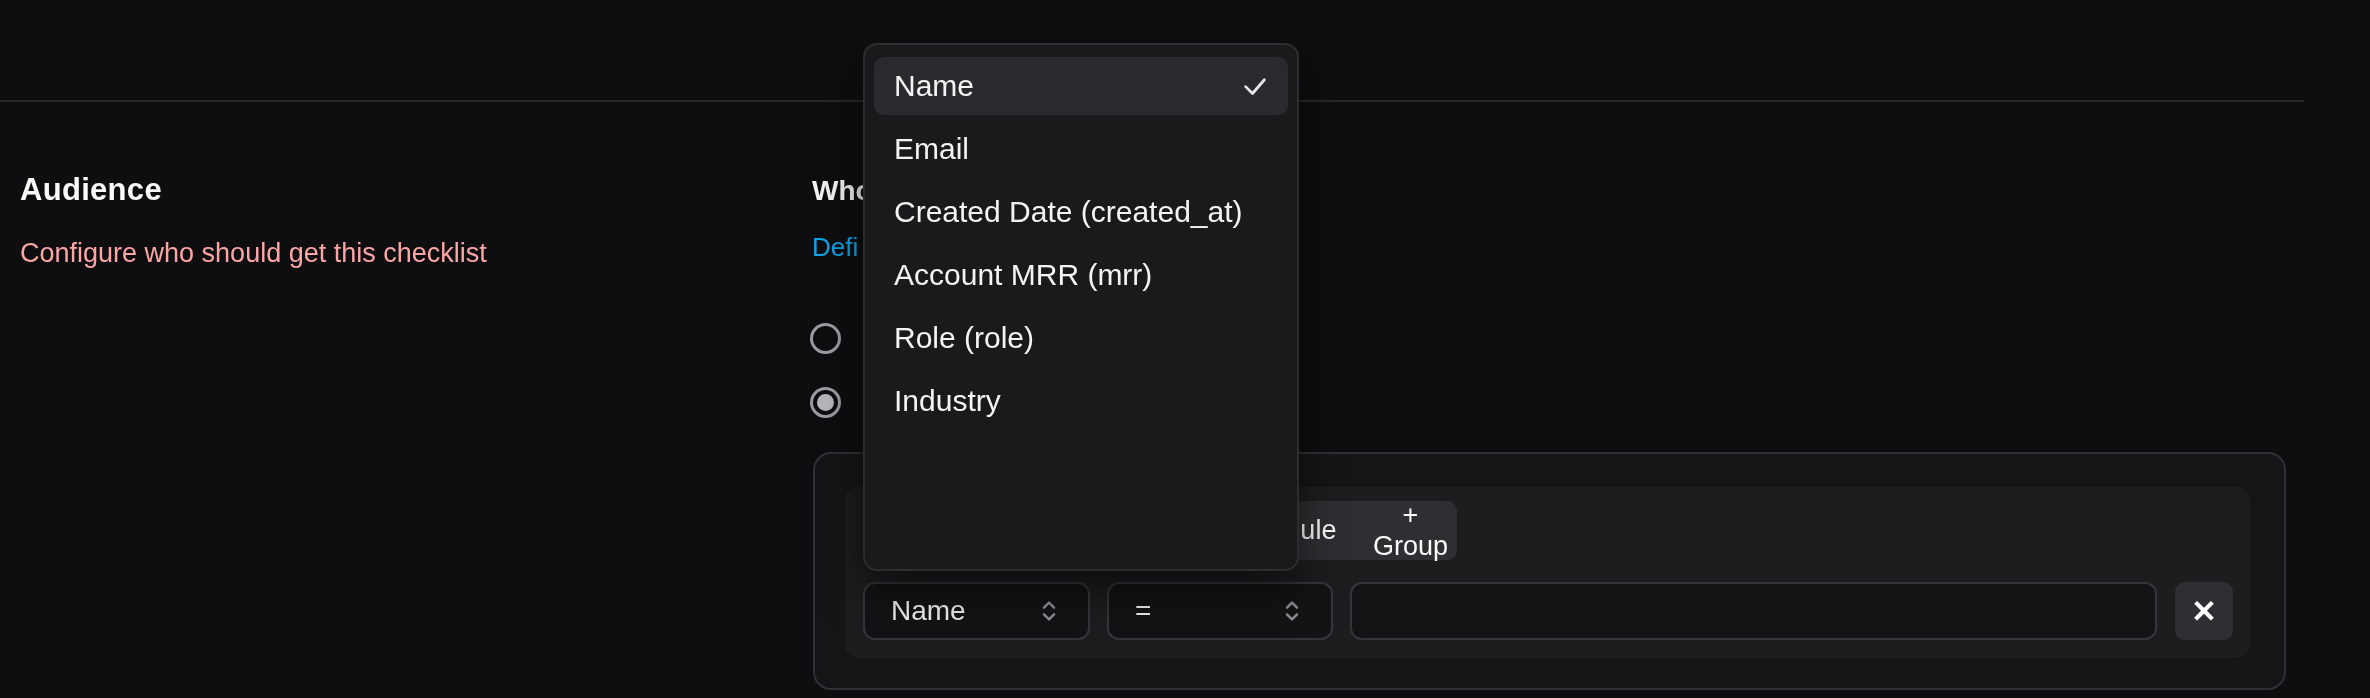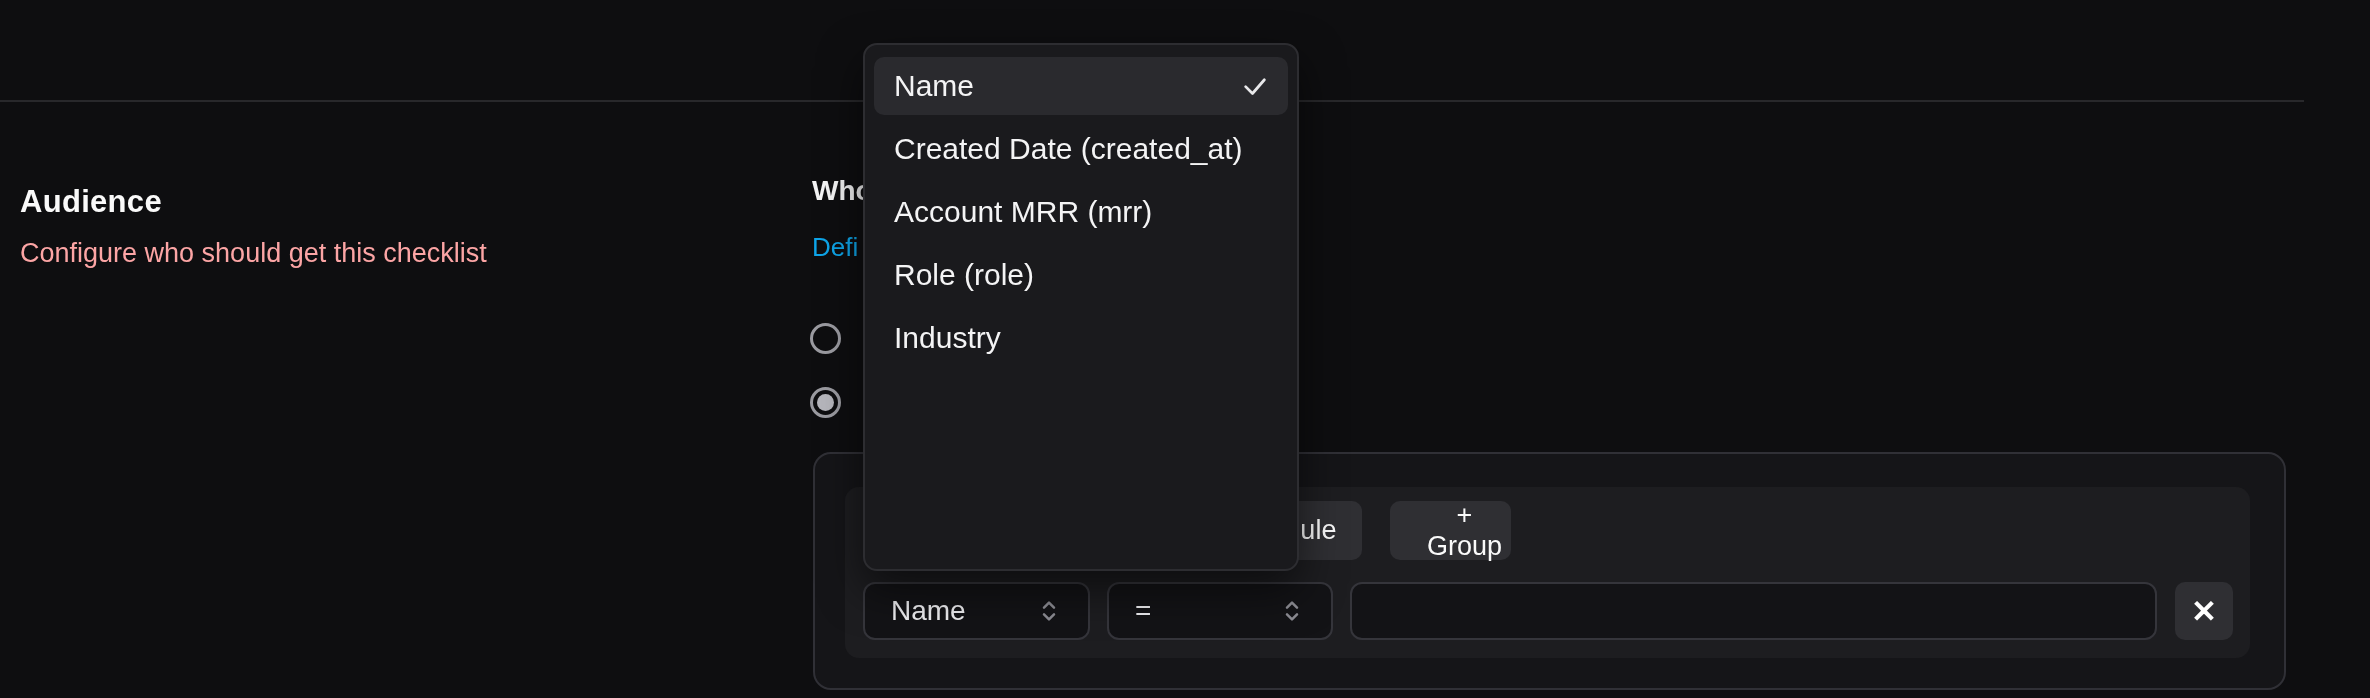--- a/index.html
+++ b/index.html
@@ -4,21 +4,21 @@
 <style>
   * { margin:0; padding:0; box-sizing:border-box; }
   html,body { background:#0a0a0b; }
   .canvas {
     position:relative; width:2370px; height:698px;
     background:#0e0e10; overflow:hidden;
     font-family:"Liberation Sans", sans-serif; color:#fafafa;
   }
   .top-divider { position:absolute; left:0; top:100px; width:2304px; height:2px; background:#28282b; }
 
-  .section-title { position:absolute; left:20px; top:172px; font-size:31px; font-weight:700; color:#fafafa; letter-spacing:.3px;margin-top:12px; }
+  .section-title { position:absolute; left:20px; top:172px; font-size:31px; font-weight:700; color:#fafafa; letter-spacing:.3px; }
   .section-desc  { position:absolute; left:20px; top:238px; font-size:27px; color:#fca5a5; }
 
   .form-heading    { position:absolute; left:812px; top:175px; font-size:28px; font-weight:600; color:#f4f4f5; }
   .form-subheading { position:absolute; left:812px; top:232px; font-size:26px; color:#0ea5e9; }
 
   .radio { position:absolute; left:810px; width:31px; height:31px; border-radius:50%;
            border:3px solid #9b9ba1; background:transparent;
            display:flex; align-items:center; justify-content:center; cursor:pointer; }
   .radio-1 { top:323px; }
   .radio-2 { top:387px; }
@@ -26,21 +26,21 @@
 
   .outer-panel { position:absolute; left:813px; top:452px; width:1473px; height:238px;
                  background:#151518; border:2px solid #303036; border-radius:18px; }
   .inner-panel { position:absolute; left:845px; top:487px; width:1405px; height:171px;
                  background:#1d1d20; border-radius:14px; }
 
   .btn { position:absolute; top:501px; height:59px; background:#2f2f33; border:none;
          border-radius:10px; color:#fafafa; font-size:27px; font-family:inherit;
          display:flex; align-items:center; justify-content:center; cursor:pointer; }
   .btn-rule  { left:1232px; width:130px; }
-  .btn-group { left:1390px; width:121px;padding-left:28px; }
+  .btn-group { left:1336px; width:121px;padding-left:28px; }
 
   .control { position:absolute; top:582px; height:58px; background:#131316;
              border:2px solid #35353b; border-radius:12px;
              display:flex; align-items:center; cursor:pointer; }
   .select-field    { left:863px;  width:227px; padding:0 24px 0 26px; justify-content:space-between; }
   .select-operator { left:1107px; width:226px; padding:0 24px 0 26px; justify-content:space-between; }
   .select-value { font-size:28px; color:#ededf0; }
   .chevrons { flex:0 0 auto; display:block; }
 
   .value-input { position:absolute; left:1350px; top:582px; width:807px; height:58px;
@@ -109,20 +109,23 @@
   </button>
 
   <div class="dropdown">
     <div class="menu-item selected">
       <span>Name</span>
       <svg width="30" height="30" viewBox="0 0 24 24" fill="none" stroke="#e8e8ea" stroke-width="2.2" stroke-linecap="round" stroke-linejoin="round">
         <path d="M4.5 12.5 L10 18 L19.5 7"></path>
       </svg>
     </div>
     <div class="menu-item">
+      <span>Email</span>
+    </div>
+    <div class="menu-item">
       <span>Created Date (created_at)</span>
     </div>
     <div class="menu-item">
       <span>Account MRR (mrr)</span>
     </div>
     <div class="menu-item">
       <span>Role (role)</span>
     </div>
     <div class="menu-item">
       <span>Industry</span>

